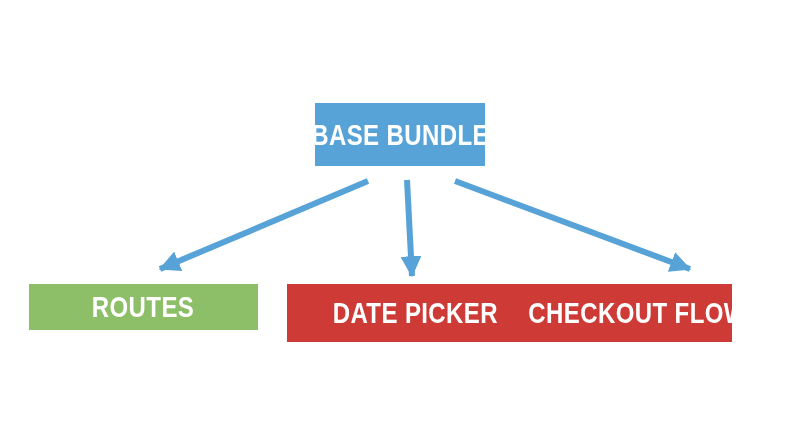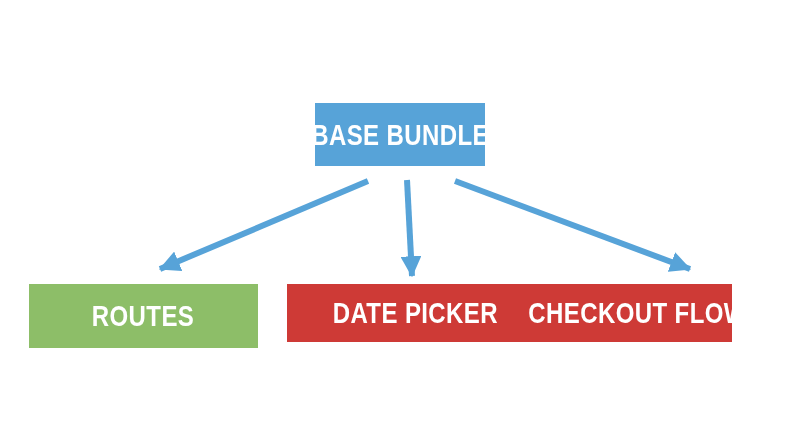--- a/index.html
+++ b/index.html
@@ -32,21 +32,21 @@
   .node .label {
     font-weight: bold;
     font-size: 30px;
     line-height: 1;
     white-space: nowrap;
     transform: scaleX(0.8);
     transform-origin: center center;
     letter-spacing: 0.5px;
   }
   .node-base     { left: 315px; top: 103px; width: 170px; height: 63px; }
-  .node-routes   { left: 29px;  top: 284px; width: 229px; height: 64px; }
+  .node-routes   { left: 29px;  top: 284px; width: 229px; height: 46px; }
   .node-date     { left: 287px; top: 284px; width: 256px; height: 58px; }
   .node-checkout { left: 543px; top: 284px; width: 189px; height: 58px; }
 </style>
 </head>
 <body>
 
 <div class="canvas">
 
   <svg class="connectors" viewBox="0 0 800 447" xmlns="http://www.w3.org/2000/svg">
     <defs>

